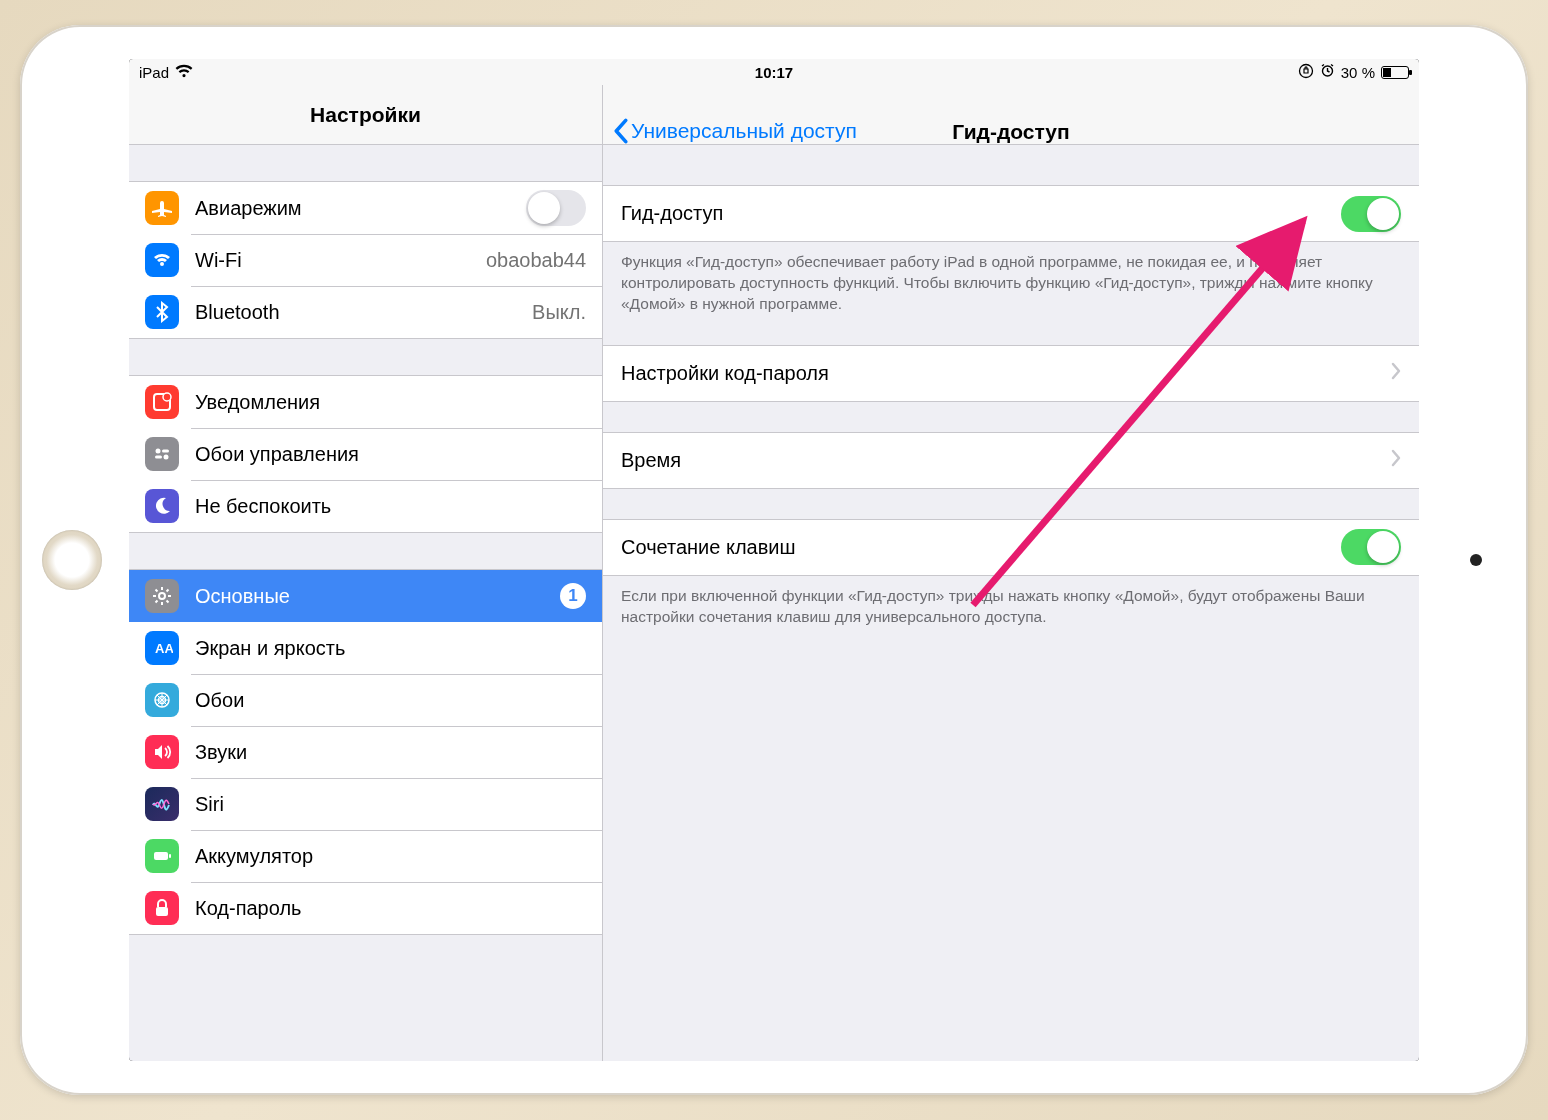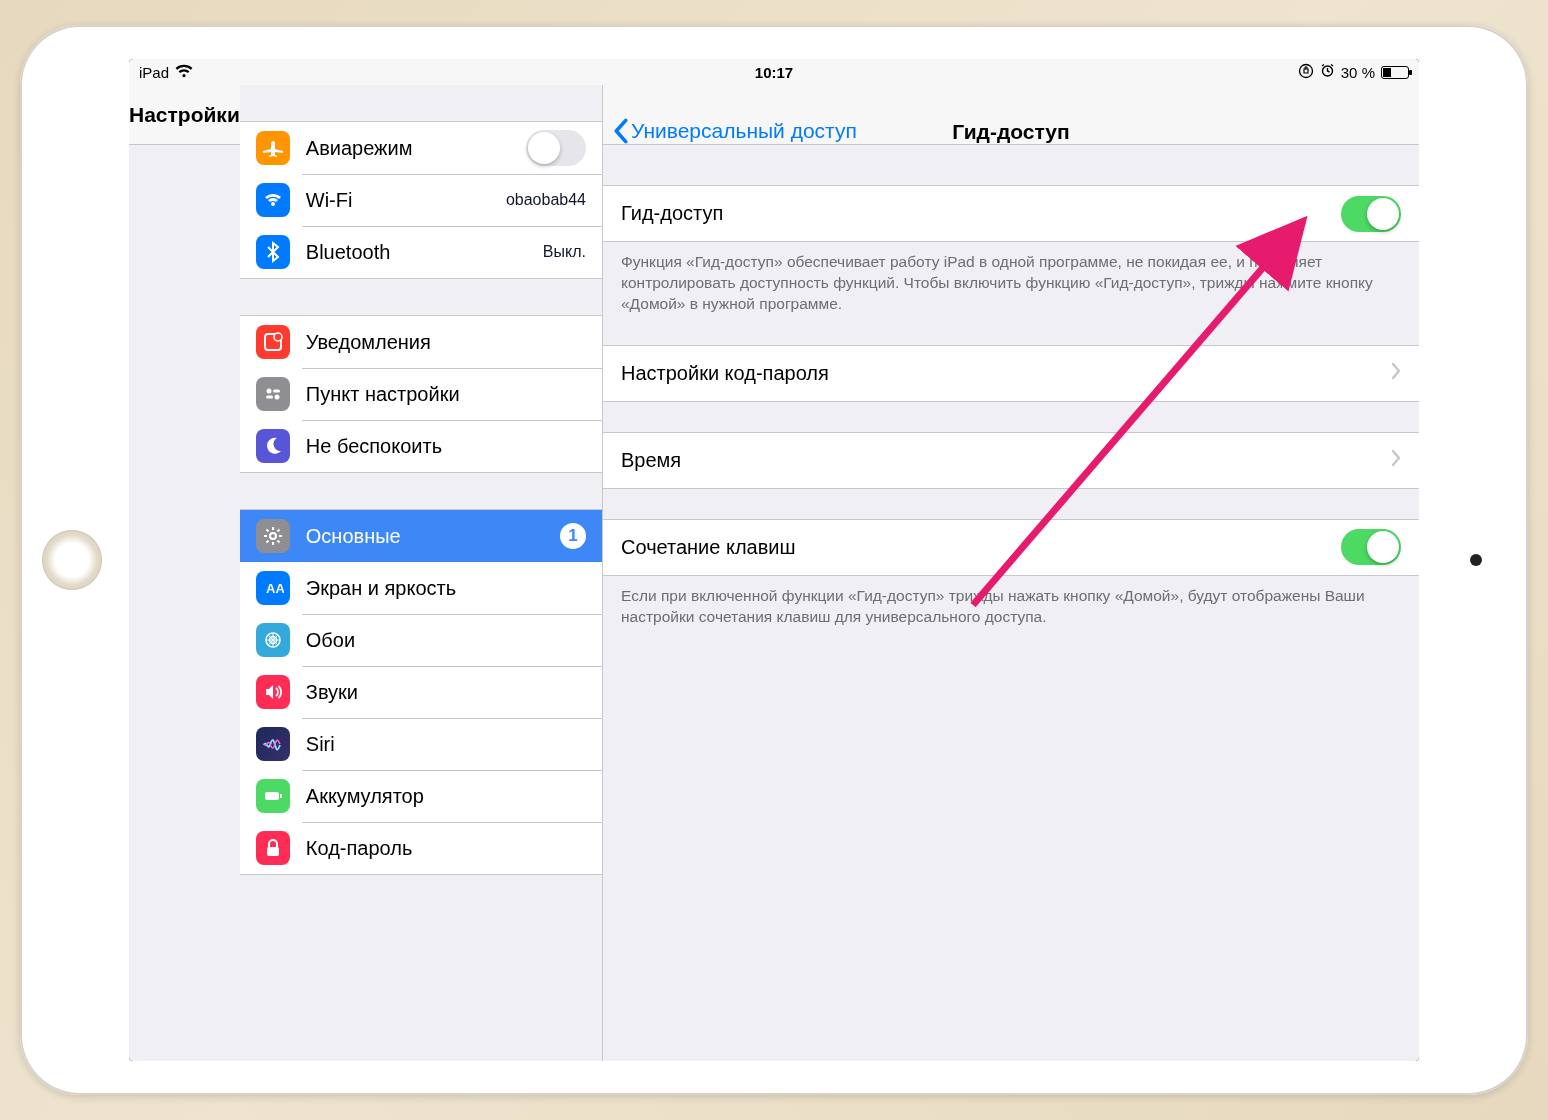--- a/index.html
+++ b/index.html
@@ -51,42 +51,42 @@
   .battery {
     display:inline-block; width:28px; height:13px; border:1.5px solid #000; border-radius:3px; position:relative;
   }
   .battery:after{content:''; position:absolute; right:-4px; top:3px; width:2.5px; height:5px; background:#000; border-radius:1px;}
   .battery .lvl{position:absolute; left:1px; top:1px; bottom:1px; width:30%; background:#000;}
 
   
   .columns { flex:1; display:flex; overflow:hidden; }
   .sidebar {
     width: 474px; background:#efeff4; border-right:1px solid #c8c7cc;
-    display:flex; flex-direction:row;
+    display:flex; flex-direction:column;
   }
   .sidebar-header {
     height:60px; display:flex; align-items:center; justify-content:center;
     background:#f7f7f7; border-bottom:1px solid #c8c7cc;
     font-size:21px; font-weight:700;
   }
   .sidebar-scroll{ flex:1; overflow:auto; }
   .group { margin-top:36px; background:#fff; border-top:1px solid #c8c7cc; border-bottom:1px solid #c8c7cc;}
   .group:first-child{ margin-top:36px;}
   .row {
     display:flex; align-items:center; height:52px; padding:0 16px 0 16px; position:relative;
   }
   .row + .row:before {
     content:''; position:absolute; left:62px; right:0; top:0; height:1px; background:#c8c7cc;
   }
   .row .icon {
     width:34px; height:34px; border-radius:8px; margin-right:16px; flex:0 0 34px;
     display:flex; align-items:center; justify-content:center;
   }
   .row .label { font-size:20px; color:#000; flex:1; }
-  .row .value { font-size:16px; color:#0f172a; }
+  .row .value { font-size:20px; color:#737373; }
   .row.selected { background:#3e87f6; }
   .row.selected .label { color:#fff; }
   .row.selected:before { display:none; }
   .row.selected + .row:before { display:none; }
   .badge {
     background:#fff; color:#3e87f6; font-size:17px; font-weight:600;
     min-width:26px; height:26px; border-radius:13px; display:flex; align-items:center; justify-content:center;
     padding:0 4px;
   }
 
@@ -225,21 +225,21 @@
             </div>
             <div class="row">
               <span class="icon" style="background:#8e8e93">
                 <svg width="22" height="22" viewBox="0 0 22 22">
                     <circle cx="7" cy="8" r="2.5" fill="#fff"></circle>
                     <rect x="11" y="6.5" width="7" height="3" rx="1.5" fill="#fff"></rect>
                     <circle cx="15" cy="14" r="2.5" fill="#fff"></circle>
                     <rect x="4" y="12.5" width="7" height="3" rx="1.5" fill="#fff"></rect>
                   </svg>
               </span>
-              <span class="label">Пункт настройки</span>
+              <span class="label">Обои управления</span>
             </div>
             <div class="row">
               <span class="icon" style="background:#5856d6">
                 <svg width="22" height="22" viewBox="0 0 22 22">
                     <path fill="#fff" d="M15 3a8 8 0 1 0 4 13 7 7 0 0 1-4-13z"></path>
                   </svg>
               </span>
               <span class="label">Не беспокоить</span>
             </div>
           </div>

